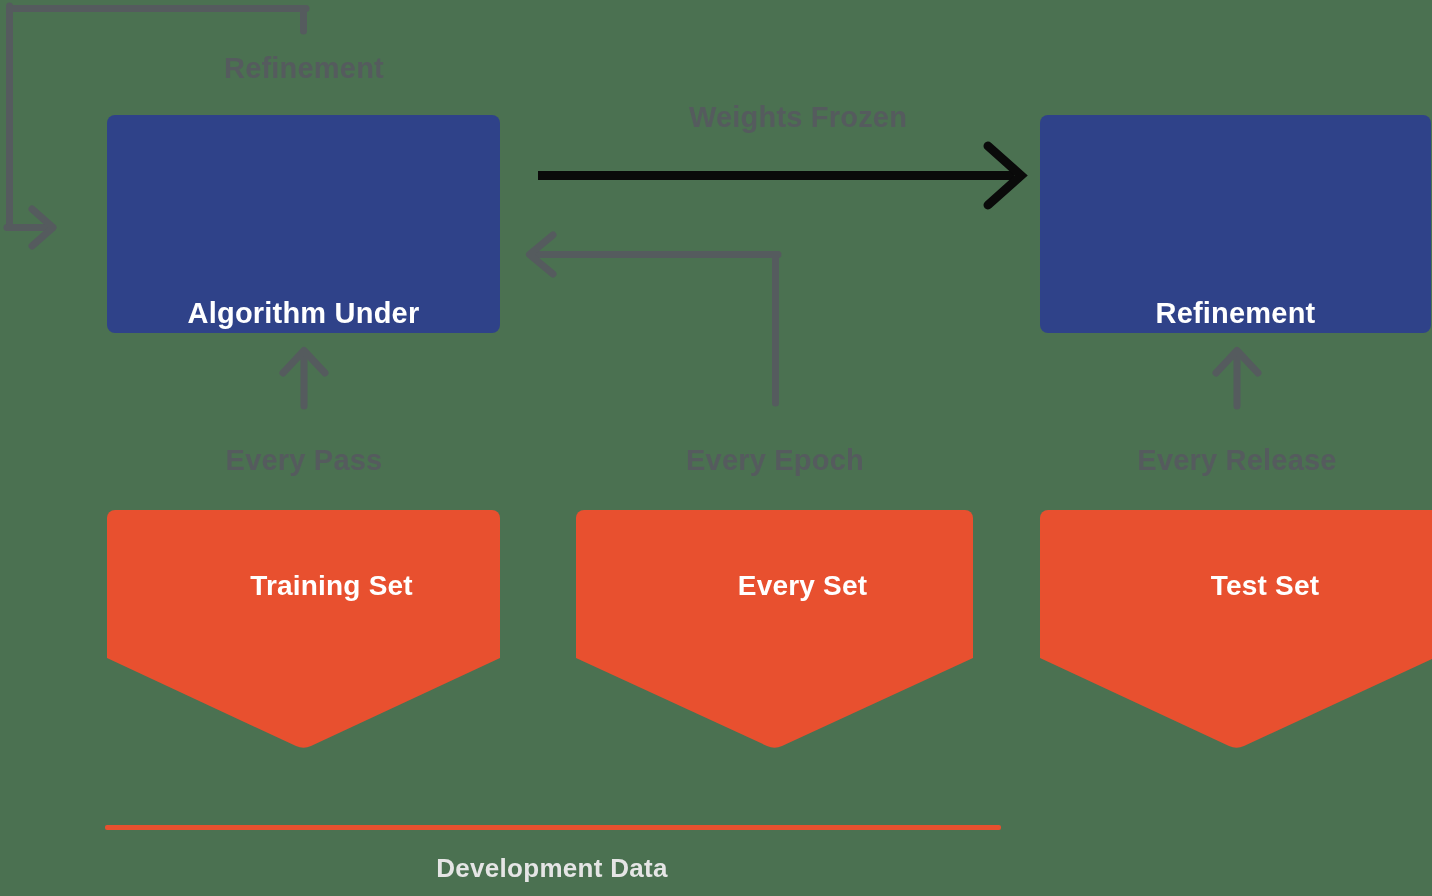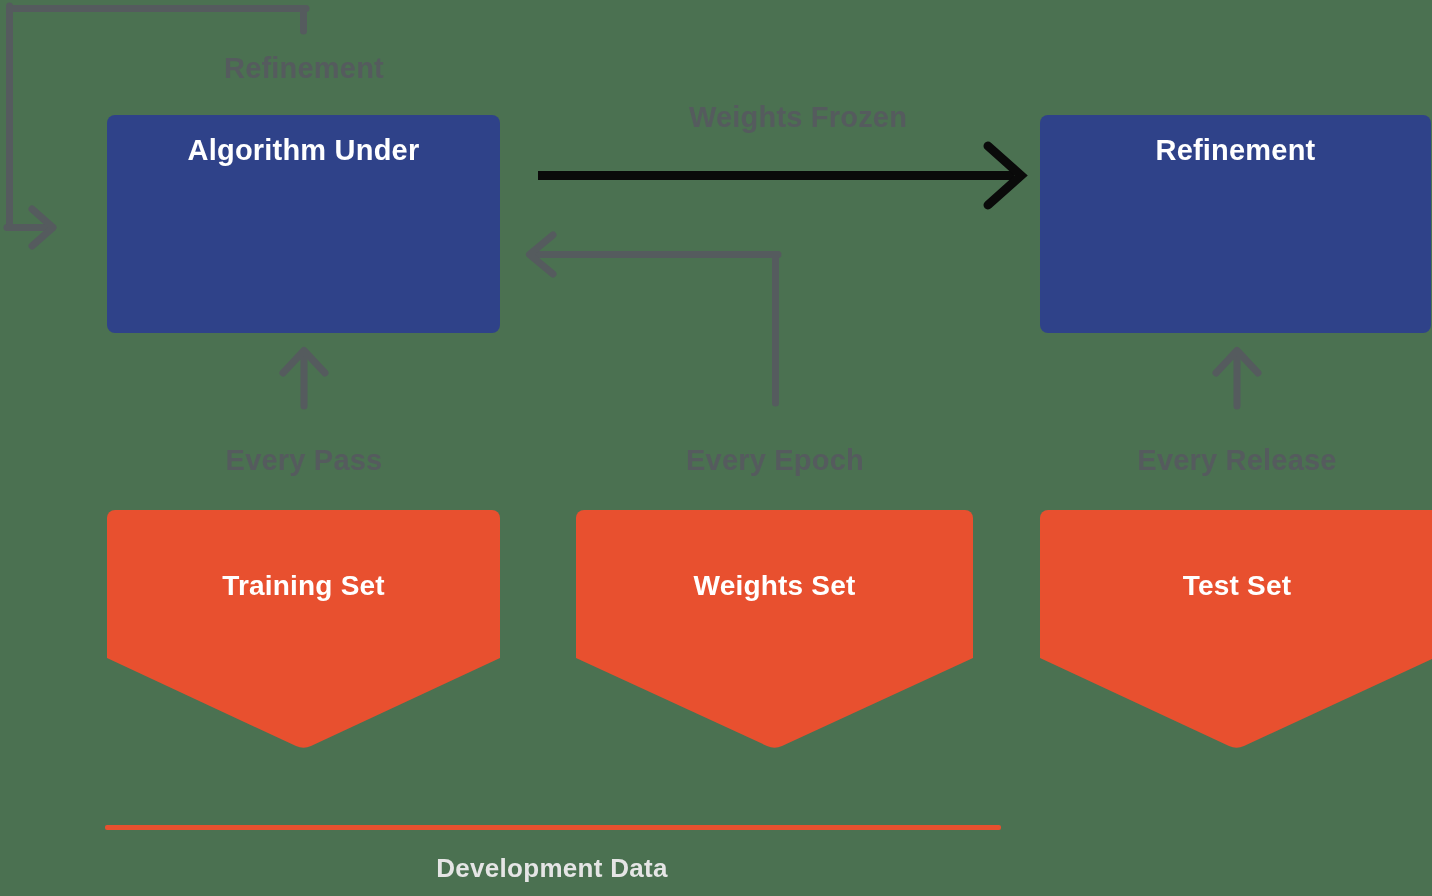--- a/index.html
+++ b/index.html
@@ -9,45 +9,46 @@
     font-family:"Liberation Sans", sans-serif;
     overflow:hidden;
     position:relative;
   }
   #stage{position:absolute;left:0;top:0;width:1432px;height:896px;}
 
   .node-box{
     position:absolute;
     background:#2f4289;
     border-radius:8px;
-    display:flex;align-items:flex-start;justify-content:center;
+    display:flex;align-items:flex-end;justify-content:center;
     text-align:center;
     color:#ffffff;
     font-size:29px;
     font-weight:bold;
     line-height:1.33;
     letter-spacing:.2px;
     box-sizing:border-box;
-    padding:16px 14px;
+    padding:0 14px;
   }
 
   .banner{
     position:absolute;
     color:#ffffff;
     font-size:28px;
     font-weight:bold;
     letter-spacing:.2px;
   }
   .banner .bshape{
     position:absolute;left:0;top:0;width:100%;height:100%;
   }
   .banner .blabel{
     position:absolute;left:0;top:60px;width:100%;
     text-align:center;
     z-index:2;
+    padding-left:28px;
   }
 
   .edge-label{
     position:absolute;
     color:#555b5e;
     font-size:29px;
     font-weight:bold;
     letter-spacing:.2px;
     white-space:nowrap;
   }
@@ -144,21 +145,21 @@
     <svg class="bshape" viewBox="0 0 393 238" preserveAspectRatio="none">
       <path d="M 8 0 H 385 A 8 8 0 0 1 393 8 V 148 L 204 236 A 18 18 0 0 1 189 236 L 0 148 V 8 A 8 8 0 0 1 8 0 Z" fill="#e8502f"></path>
     </svg>
     <div class="blabel">Training Set</div>
   </div>
 
   <div class="banner" style="left:576px;top:510px;width:397px;height:238px;">
     <svg class="bshape" viewBox="0 0 397 238" preserveAspectRatio="none">
       <path d="M 8 0 H 389 A 8 8 0 0 1 397 8 V 148 L 206 236 A 18 18 0 0 1 191 236 L 0 148 V 8 A 8 8 0 0 1 8 0 Z" fill="#e8502f"></path>
     </svg>
-    <div class="blabel">Weights Set</div>
+    <div class="blabel">Every Set</div>
   </div>
 
   <div class="banner" style="left:1040px;top:510px;width:394px;height:238px;">
     <svg class="bshape" viewBox="0 0 394 238" preserveAspectRatio="none">
       <path d="M 8 0 H 394 V 148 L 204 236 A 18 18 0 0 1 189 236 L 0 148 V 8 A 8 8 0 0 1 8 0 Z" fill="#e8502f"></path>
     </svg>
     <div class="blabel">Test Set</div>
   </div>
 
   <div class="rule" style="left:105px;top:825px;width:896px;"></div>

